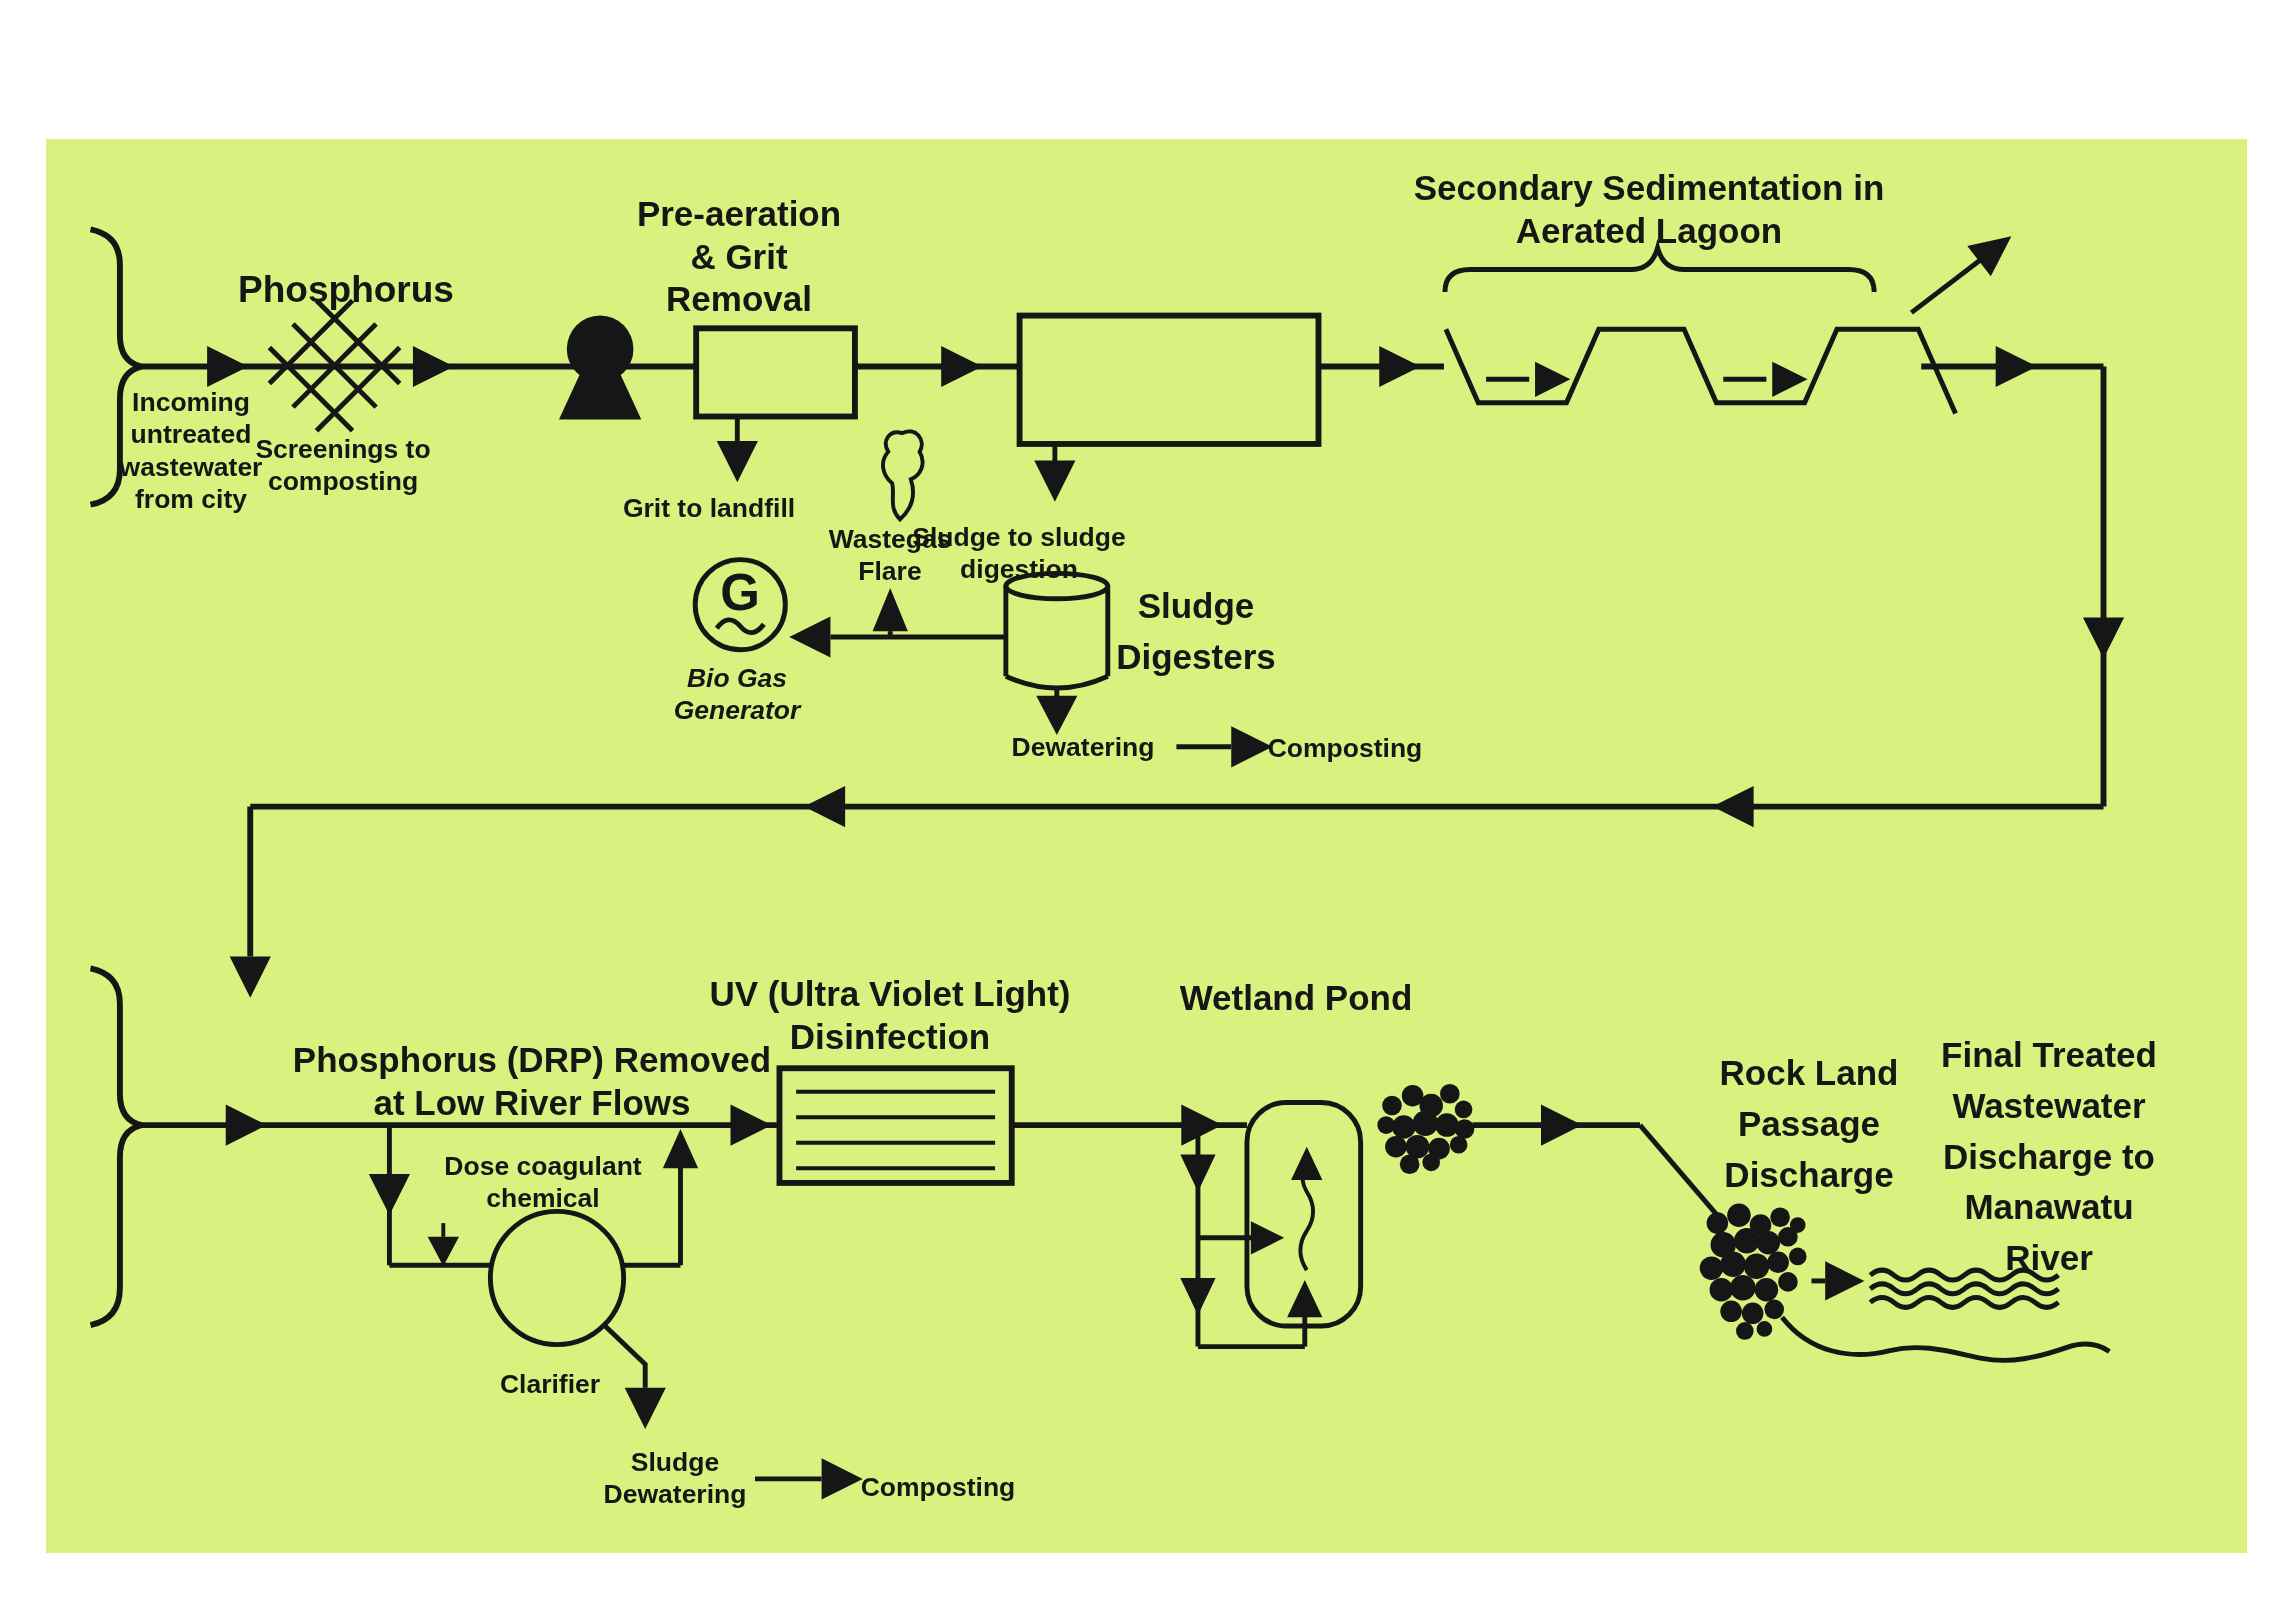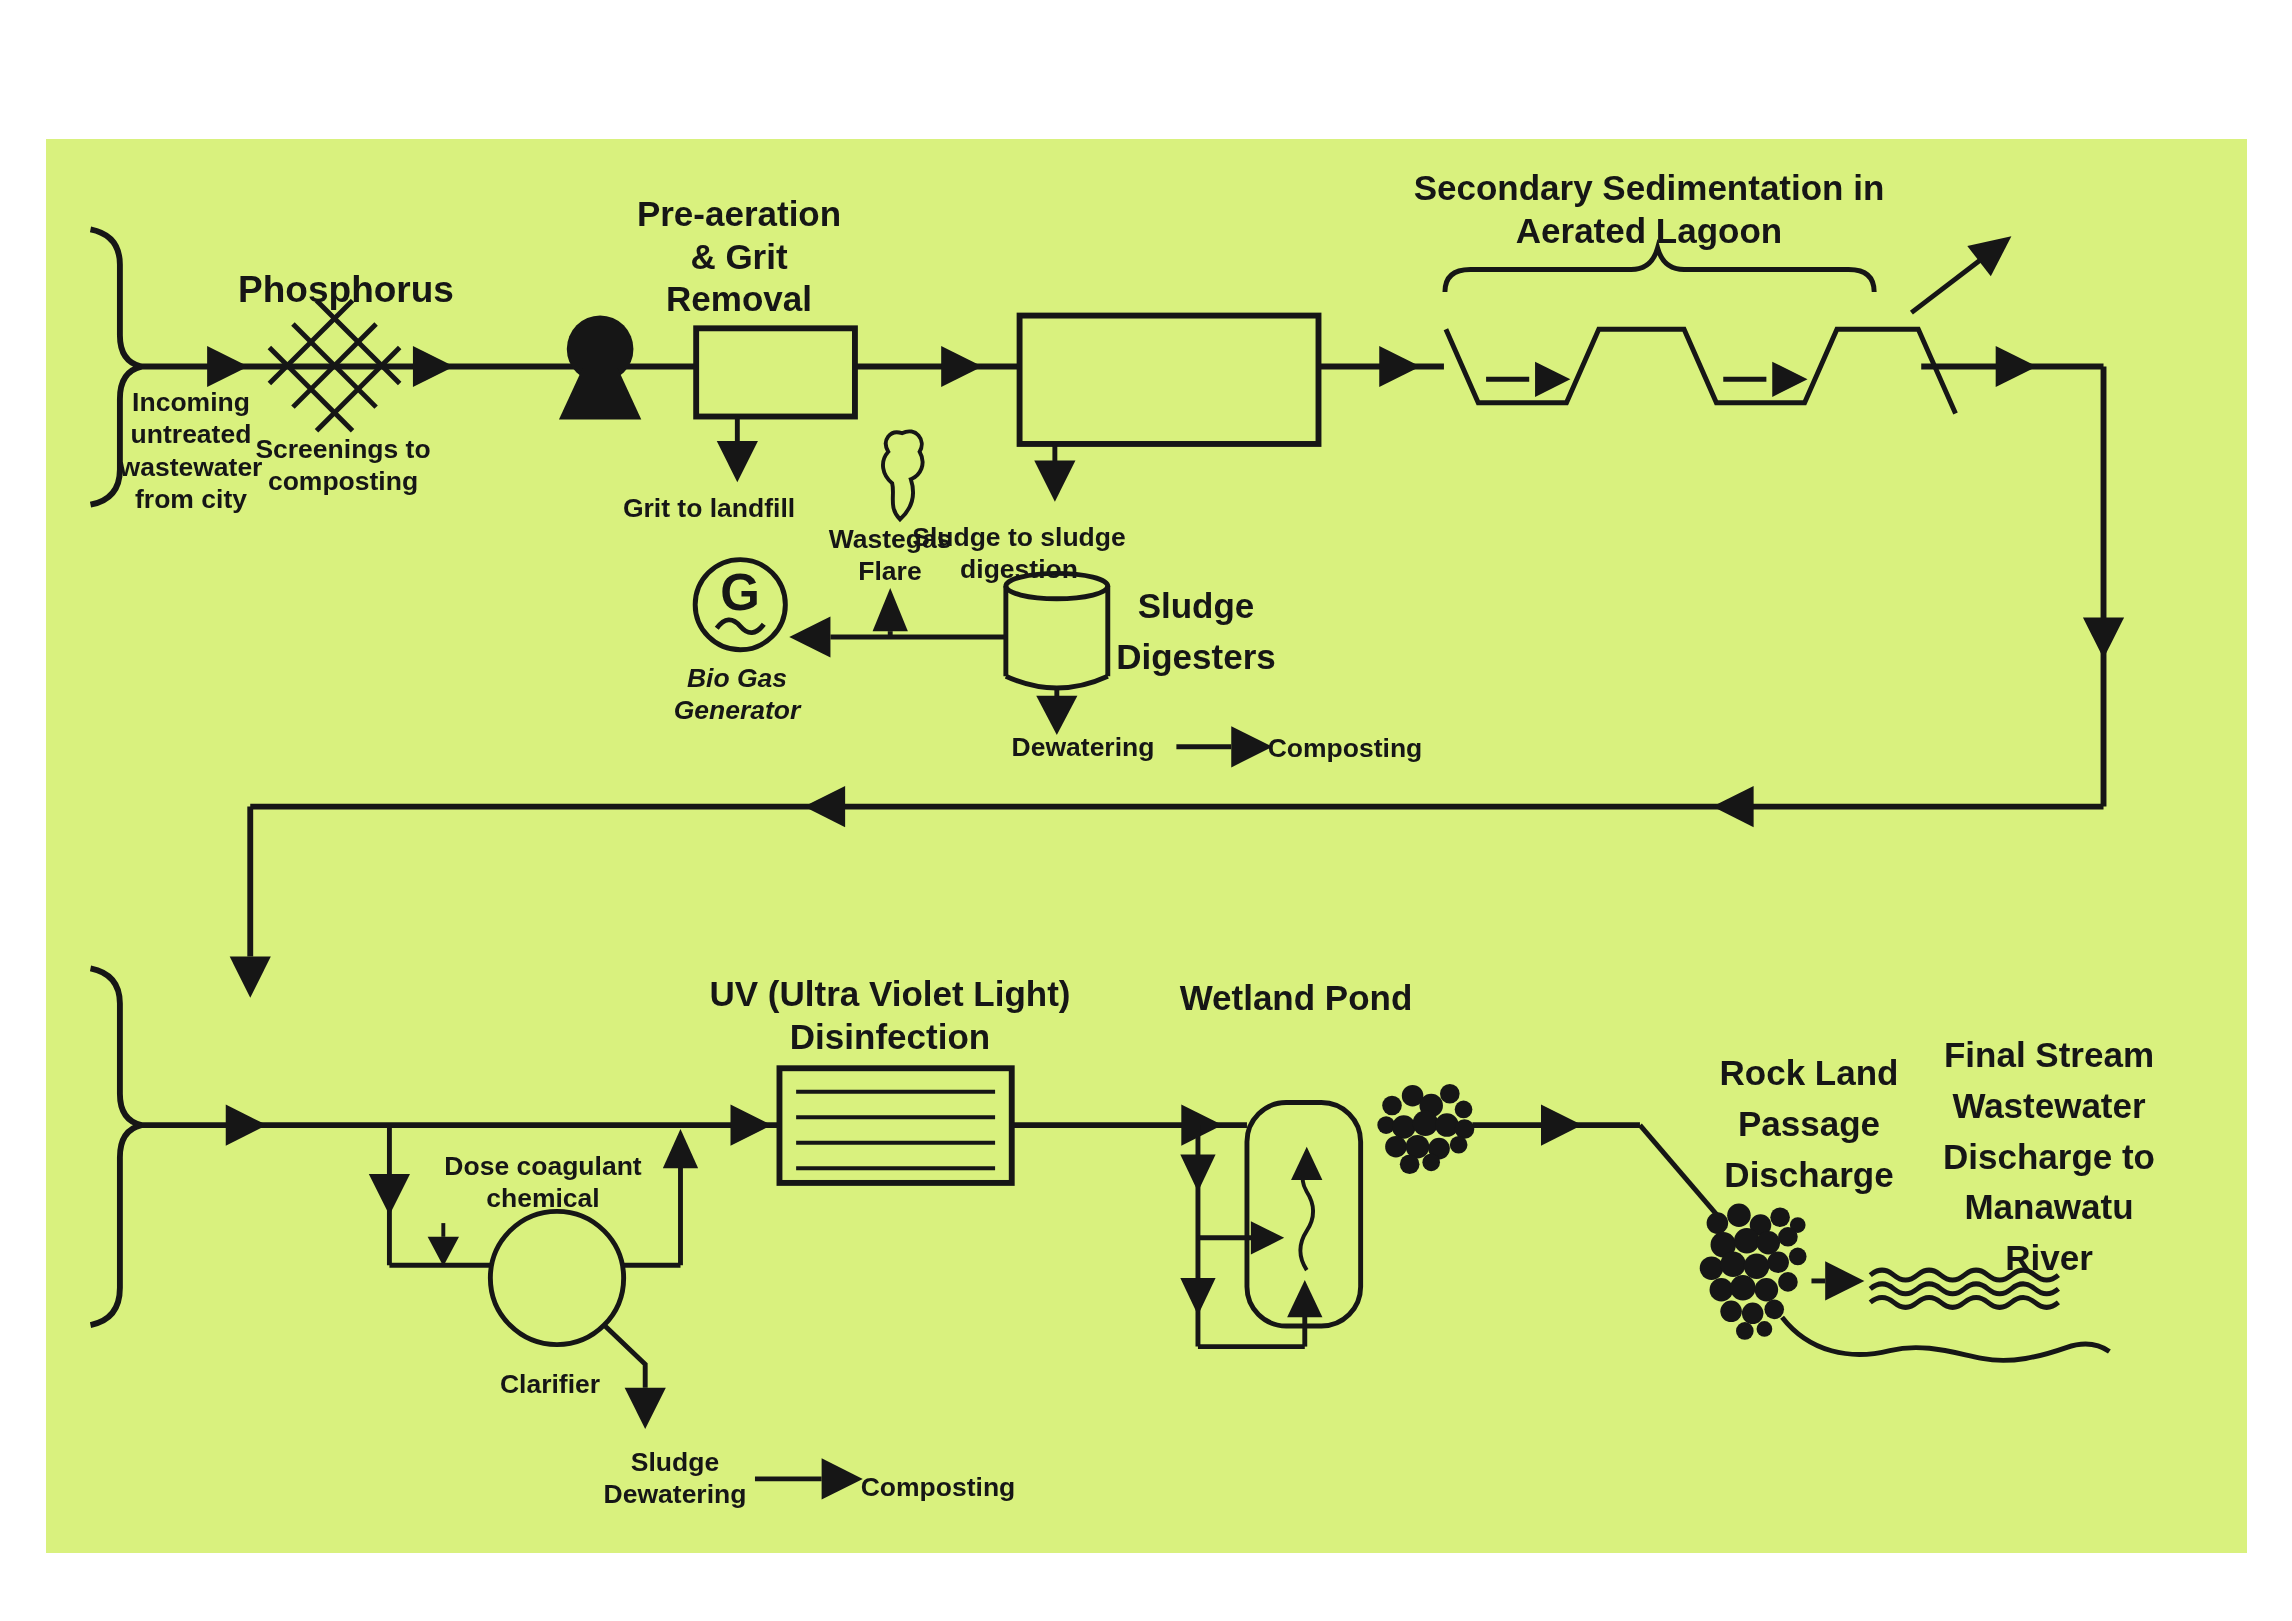--- a/index.html
+++ b/index.html
@@ -234,31 +234,33 @@
 Aerated Lagoon</div>
   <div class="lbl small" style="left:890px;top:555px;">Wastegas
 Flare</div>
   <div class="lbl gsym" style="left:740px;top:592px;">G</div>
   <div class="lbl small" style="left:737px;top:694px;font-style:italic;">Bio Gas
 Generator</div>
   <div class="lbl big airy" style="left:1196px;top:632px;">Sludge
 Digesters</div>
   <div class="lbl small" style="left:1083px;top:747px;">Dewatering</div>
   <div class="lbl small" style="left:1345px;top:748px;">Composting</div>
+  <div class="lbl big" style="left:532px;top:1082px;">Phosphorus (DRP) Removed
+at Low River Flows</div>
   <div class="lbl small" style="left:503px;top:1182px;margin-left:40px;">Dose coagulant
 chemical</div>
   <div class="lbl small" style="left:550px;top:1384px;">Clarifier</div>
   <div class="lbl big" style="left:890px;top:1016px;">UV (Ultra Violet Light)
 Disinfection</div>
   <div class="lbl big" style="left:1296px;top:998px;">Wetland Pond</div>
   <div class="lbl small" style="left:675px;top:1478px;">Sludge
 Dewatering</div>
   <div class="lbl small" style="left:938px;top:1487px;">Composting</div>
   <div class="lbl big airy" style="left:1809px;top:1124px;">Rock Land
 Passage
 Discharge</div>
-  <div class="lbl big airy" style="left:2049px;top:1157px;">Final Stream
+  <div class="lbl big airy" style="left:2049px;top:1157px;">Final Treated
 Wastewater
 Discharge to
 Manawatu
 River</div>
 </div>
 
 
 </body></html>

